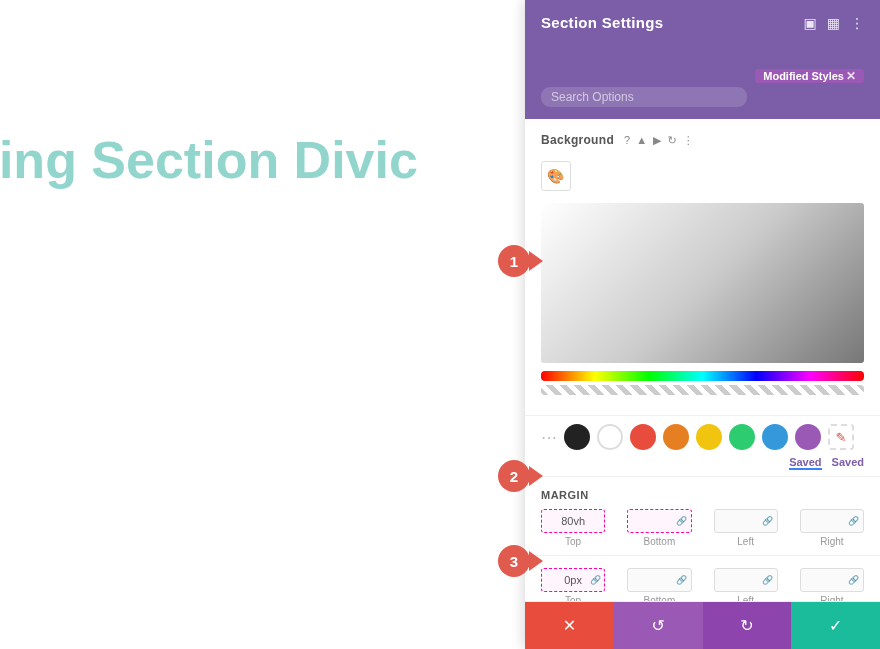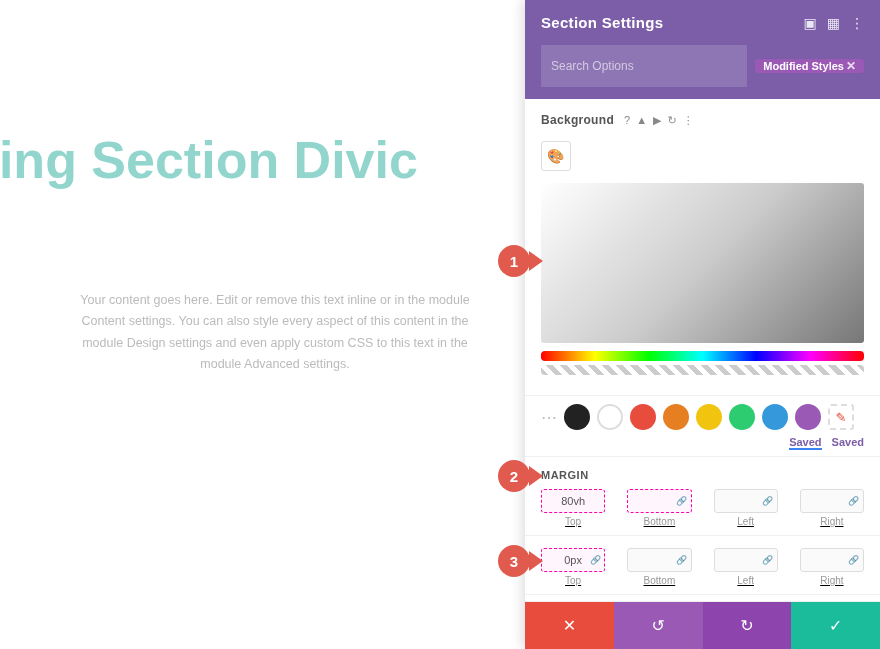--- a/index.html
+++ b/index.html
@@ -139,25 +139,26 @@
       background: #7b5ea7;
       display: flex;
       align-items: center;
       padding: 0 16px 12px;
       gap: 8px;
     }
     .search-input {
       flex: 1;
       background: rgba(255,255,255,0.15);
       border: none;
-      border-radius: 1px;
-      padding: 14px 10px;
+      border-radius: 9px;
+      padding: 3px 10px;
       color: rgba(255,255,255,0.7);
       font-size: 12px;
       outline: none;
+      margin-top: 42px;
     }
     .search-input::placeholder { color: rgba(255,255,255,0.6); }
 
     .modified-styles-tag {
       background: #9b59b6;
       color: #fff;
       font-size: 11px;
       font-weight: 600;
       padding: 0 8px;
       border-radius: 3px;
@@ -310,21 +311,20 @@
       font-weight: 700;
       color: #555;
       letter-spacing: 0.5px;
       text-transform: uppercase;
       margin-bottom: 8px;
     }
     .spacing-grid {
       display: grid;
       grid-template-columns: 1fr 1fr 1fr 1fr;
       gap: 22px;
-      text-decoration: underline;
     }
     .spacing-field {
       display: flex;
       flex-direction: column;
       align-items: center;
       gap: 3px;
     }
     .spacing-input {
       width: 100%;
       border: 1px solid #ddd;
@@ -365,21 +365,20 @@
     .footer-btn.red { background: #e74c3c; color: #fff; }
     .footer-btn.purple { background: #9b59b6; color: #fff; }
     .footer-btn.light-purple { background: #8e44ad; color: #fff; }
     .footer-btn.teal { background: #1abc9c; color: #fff; }
   </style>
 </head>
 <body>
 
 <div class="page-bg">
   <div class="page-heading">ving Section Divic</div>
-  <div class="page-body-text">Your content goes here. Edit or remove this text inline or in the module Content settings. You can also style every aspect of this content in the module Design settings and even apply custom CSS to this text in the module Advanced settings.</div>
 </div>
 
 <div class="badge-1-wrap">
   <div class="badge">1</div>
   <div class="arrow-right"></div>
 </div>
 
 <div class="badge-2-wrap">
   <div class="badge">2</div>
   <div class="arrow-right"></div>

